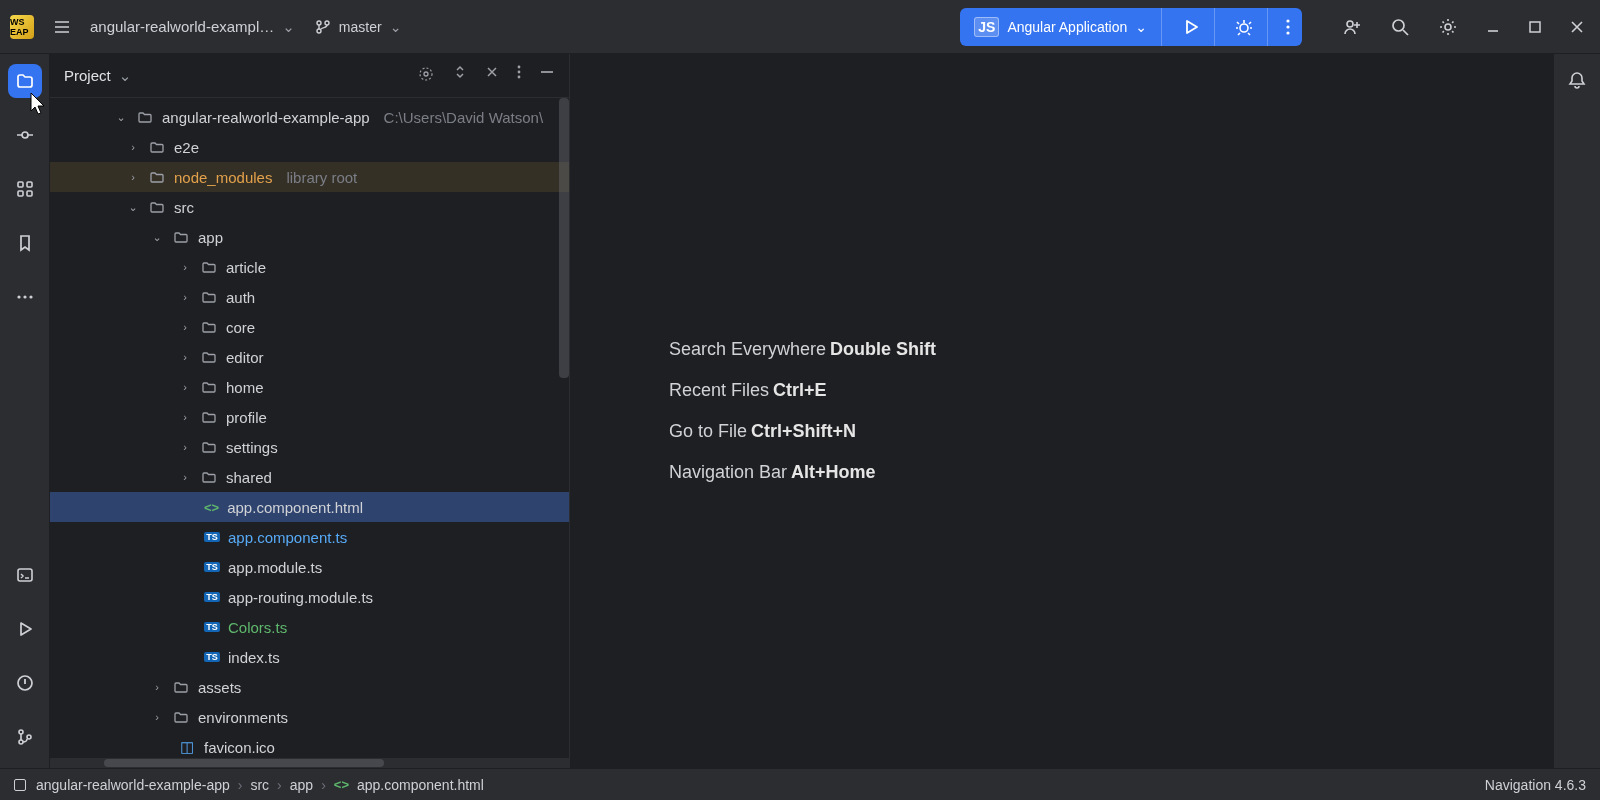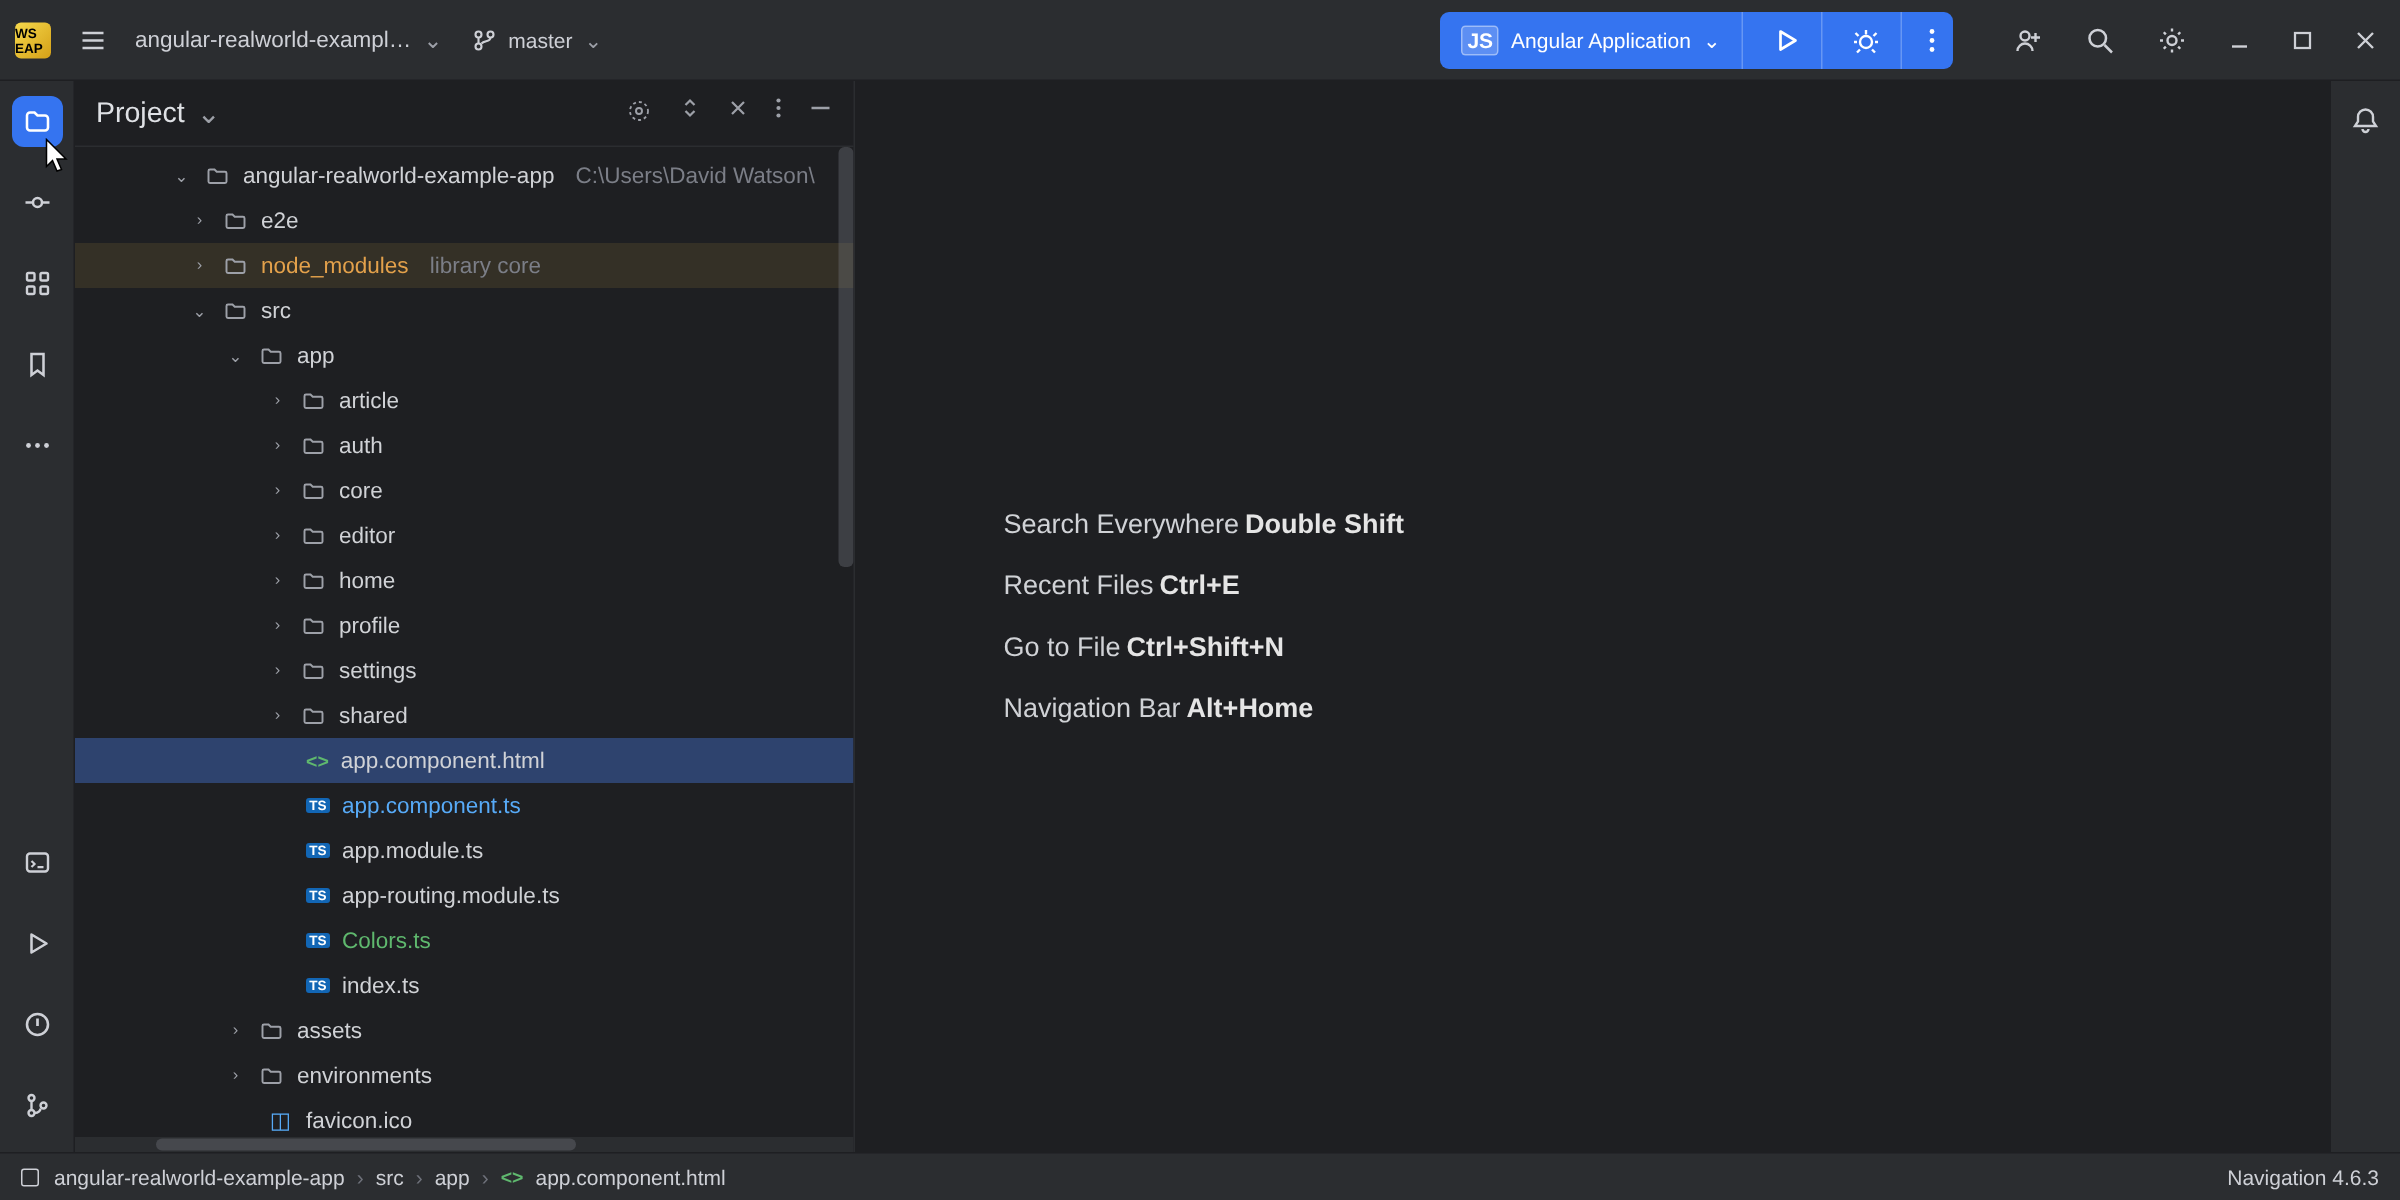--- a/index.html
+++ b/index.html
@@ -58,21 +58,21 @@
     border-right:1px solid #1e1f22;
   }
   .stripe-top { display:flex; flex-direction:column; gap:20px; align-items:center; }
   .stripe-bottom { margin-top:auto; display:flex; flex-direction:column; gap:20px; align-items:center; padding-bottom:14px;}
   .stripe-btn { width:34px; height:34px; display:flex; align-items:center; justify-content:center; border-radius:8px; cursor:pointer; color:#ced0d6;}
   .stripe-btn.active { background:#3574f0; color:#fff; }
 
   
   .project-panel { width:520px; background:#1e1f22; display:flex; flex-direction:column; border-right:1px solid #2b2d30;}
   .panel-header { height:44px; display:flex; align-items:center; padding:0 14px; gap:10px; color:#dfe1e5; border-bottom:1px solid #2b2d30;}
-  .panel-title { font-size:19px; display:flex; align-items:center; gap:8px; cursor:pointer;}
+  .panel-title { font-size:15px; display:flex; align-items:center; gap:8px; cursor:pointer;}
   .panel-actions { margin-left:auto; display:flex; gap:18px; color:#9da0a8;}
   .panel-actions span { cursor:pointer; }
   .tree { flex:1; overflow:hidden; padding-top:4px; font-size:15px; position:relative;}
   .row { height:30px; display:flex; align-items:center; gap:8px; padding-left:10px; cursor:pointer; white-space:nowrap;}
   .row.selected { background:#2e436e; }
   .row.highlighted { background:rgba(211,172,73,0.12); }
   .row .arrow { width:14px; color:#9da0a8; font-size:11px; display:inline-flex; justify-content:center;}
   .row .ficon { width:18px; display:inline-flex; justify-content:center; color:#9da0a8;}
   .row .lbl { color:#d0d2d6; }
   .row .lbl.node_modules { color:#e3a14b; }
@@ -323,21 +323,21 @@
         <span class="lbl">e2e</span>
       </div>
       <div class="row indent-1 highlighted">
         <span class="arrow">›</span>
         <span class="ficon">
             <svg width="16" height="16" viewBox="0 0 16 16">
               <path d="M2 5a1 1 0 011-1h3l1.5 1.5H13a1 1 0 011 1V12a1 1 0 01-1 1H3a1 1 0 01-1-1z" fill="none" stroke="currentColor" stroke-width="1.3"></path>
             </svg>
           </span>
         <span class="lbl node_modules">node_modules</span>
-        <span class="lbl muted">library core</span>
+        <span class="lbl muted">library root</span>
       </div>
       <div class="row indent-1">
         <span class="arrow">⌄</span>
         <span class="ficon">
             <svg width="16" height="16" viewBox="0 0 16 16">
               <path d="M2 5a1 1 0 011-1h3l1.5 1.5H13a1 1 0 011 1V12a1 1 0 01-1 1H3a1 1 0 01-1-1z" fill="none" stroke="currentColor" stroke-width="1.3"></path>
             </svg>
           </span>
         <span class="lbl">src</span>
       </div>

